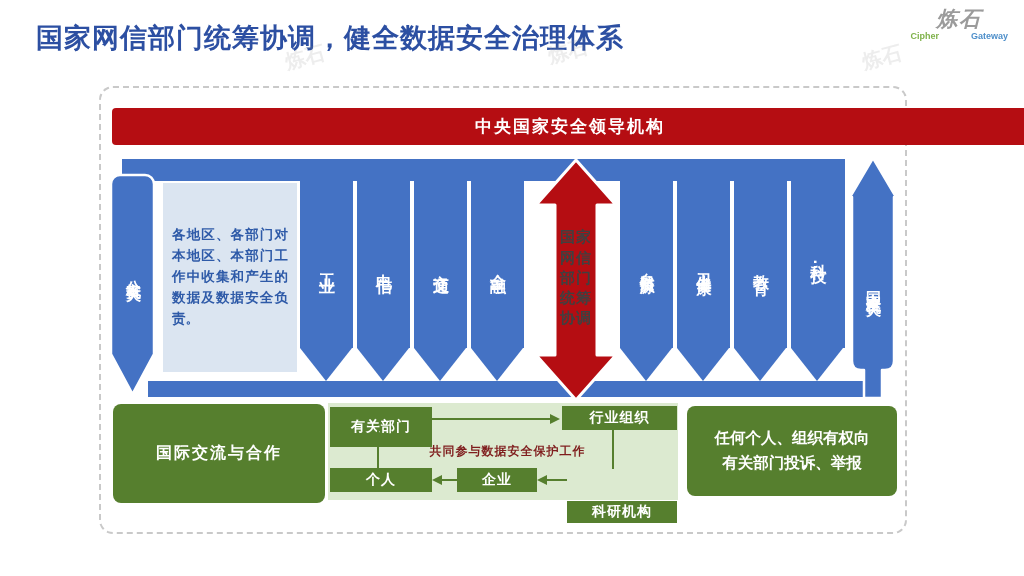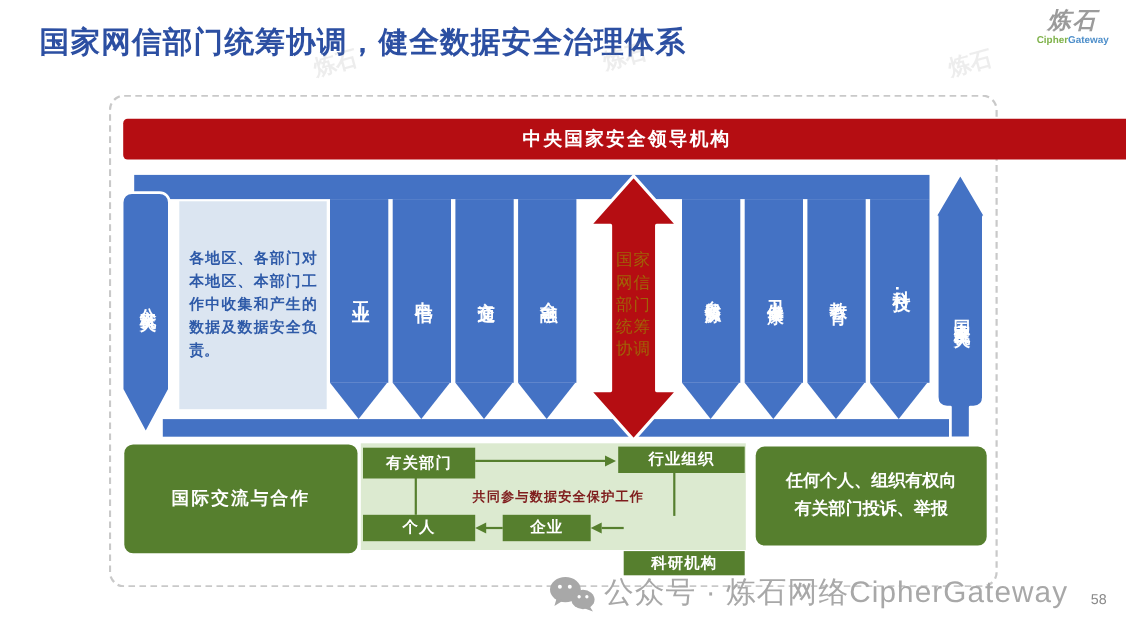--- a/index.html
+++ b/index.html
@@ -5,21 +5,21 @@
   html,body{margin:0;padding:0;}
   .slide{position:relative;width:1024px;height:576px;background:#ffffff;overflow:hidden;
          font-family:"Liberation Sans","DejaVu Sans",sans-serif;}
 
   
   .title{position:absolute;left:36px;top:20px;font-size:27px;font-weight:bold;color:#2c4fa2;letter-spacing:1px;}
   .logo{position:absolute;right:16px;top:8px;text-align:center;line-height:1;}
   .logo .zh{font-size:21px;font-weight:bold;color:#9b9b9b;letter-spacing:2px;font-style:italic;}
   .logo .en{font-size:9px;font-weight:bold;margin-top:3px;}
   .logo .en .g1{color:#7fb24a;}
-  .logo .en .g2{color:#4e8fca;}
+  .logo .en .g2{color:#4e8fca;margin-left:32px;}
 
   
   .wm{position:absolute;font-size:20px;font-weight:bold;color:rgba(140,140,140,0.16);
       transform:rotate(-15deg);pointer-events:none;}
 
   
   .frame{position:absolute;left:99px;top:86px;width:804px;height:444px;
          border:2px dashed #c9c9c9;border-radius:14px;}
 
   
@@ -44,22 +44,22 @@
        border-top:33px solid #4472c4;}
   .vtext{writing-mode:vertical-rl;color:#fff;font-weight:bold;font-size:16px;letter-spacing:4px;}
   .vtext.small{font-size:15px;letter-spacing:2px;}
 
   
   .shape{position:absolute;z-index:3;}
   .pill-label{position:absolute;z-index:4;display:flex;align-items:center;justify-content:center;}
 
   .red-arrow-label{position:absolute;left:534px;top:208px;width:84px;height:140px;z-index:4;
        display:flex;align-items:center;justify-content:center;}
-  .red-arrow-label span{display:block;width:34px;word-break:break-all;color:#a16207;
-       font-size:15px;font-weight:normal;line-height:1.35;letter-spacing:1px;text-align:center;}
+  .red-arrow-label span{display:block;width:34px;word-break:break-all;color:#404040;
+       font-size:15px;font-weight:bold;line-height:1.35;letter-spacing:1px;text-align:center;}
 
   
   .green-box{position:absolute;background:#567f2e;border-radius:8px;color:#fff;font-weight:bold;
        display:flex;align-items:center;justify-content:center;text-align:center;z-index:2;}
   .coop{left:113px;top:404px;width:212px;height:99px;font-size:16px;letter-spacing:2px;}
   .complaint{left:687px;top:406px;width:210px;height:90px;font-size:15.5px;line-height:1.6;
        padding:0 24px;box-sizing:border-box;}
 
   .flow-panel{position:absolute;left:328px;top:403px;width:350px;height:97px;background:#dcead0;z-index:2;}
   .fbox{position:absolute;background:#567f2e;color:#fff;font-size:14px;font-weight:bold;
@@ -144,48 +144,34 @@
   <svg class="shape" style="left:848px;top:156px;" width="50" height="244" viewBox="0 0 50 244">
     <path d="M25,2 L48,41 L46,41 L46,205 Q46,214 37,214 L34,214 L34,242 L16,242 L16,214 L13,214 Q4,214 4,205 L4,41 L2,41 Z" fill="#4472c4" stroke="#ffffff" stroke-width="2.5" stroke-linejoin="round"></path>
   </svg>
   <div class="pill-label" style="left:848px;top:200px;width:50px;height:170px;">
     <span class="vtext small">国家安全机关</span>
   </div>
 
   <div class="green-box coop">国际交流与合作</div>
 
   <div class="flow-panel">
-    <div class="fbox" style="left:2px;top:4px;width:102px;height:28px;">有关部门</div>
+    <div class="fbox" style="left:2px;top:4px;width:102px;height:40px;">有关部门</div>
     <div class="fbox" style="left:234px;top:3px;width:115px;height:24px;">行业组织</div>
     <div class="fbox" style="left:2px;top:65px;width:102px;height:24px;">个人</div>
     <div class="fbox" style="left:129px;top:65px;width:80px;height:24px;">企业</div>
     <div class="fbox" style="left:239px;top:66px;width:110px;height:22px;margin-top:32px;">科研机构</div>
 
     <div class="fcaption">共同参与数据安全保护工作</div>
 
     <div class="fline" style="left:104px;top:15px;width:118px;height:2px;"></div>
     <div class="farrow" style="left:222px;top:11px;border-left:10px solid #567f2e;border-top:5px solid transparent;border-bottom:5px solid transparent;"></div>
     <div class="fline" style="left:49px;top:27px;width:2px;height:38px;"></div>
     <div class="fline" style="left:284px;top:27px;width:2px;height:39px;"></div>
     <div class="fline" style="left:112px;top:76px;width:17px;height:2px;"></div>
     <div class="farrow" style="left:104px;top:72px;border-right:10px solid #567f2e;border-top:5px solid transparent;border-bottom:5px solid transparent;"></div>
     <div class="fline" style="left:219px;top:76px;width:20px;height:2px;"></div>
     <div class="farrow" style="left:209px;top:72px;border-right:10px solid #567f2e;border-top:5px solid transparent;border-bottom:5px solid transparent;"></div>
   </div>
 
   <div class="green-box complaint">任何个人、组织有权向有关部门投诉、举报</div>
 
-  <div class="footer">
-    <svg class="wechat" width="44" height="34" viewBox="0 0 44 34">
-      <ellipse cx="16" cy="13" rx="14" ry="11.5" fill="#a8a8a8"></ellipse>
-      <polygon points="8,21 6,28 14,23" fill="#a8a8a8"></polygon>
-      <circle cx="11" cy="10.5" r="1.8" fill="#ffffff"></circle>
-      <circle cx="20" cy="10.5" r="1.8" fill="#ffffff"></circle>
-      <ellipse cx="32" cy="22" rx="10.5" ry="8.8" fill="#a8a8a8"></ellipse>
-      <polygon points="38,28 41,33 33,30" fill="#a8a8a8"></polygon>
-      <circle cx="28.5" cy="19.5" r="1.5" fill="#ffffff"></circle>
-      <circle cx="35.5" cy="19.5" r="1.5" fill="#ffffff"></circle>
-    </svg>
-    <div class="footer-text">公众号 · 炼石网络CipherGateway</div>
-    <div class="pagenum">58</div>
-  </div>
 
 </div>
 
 </body></html>

